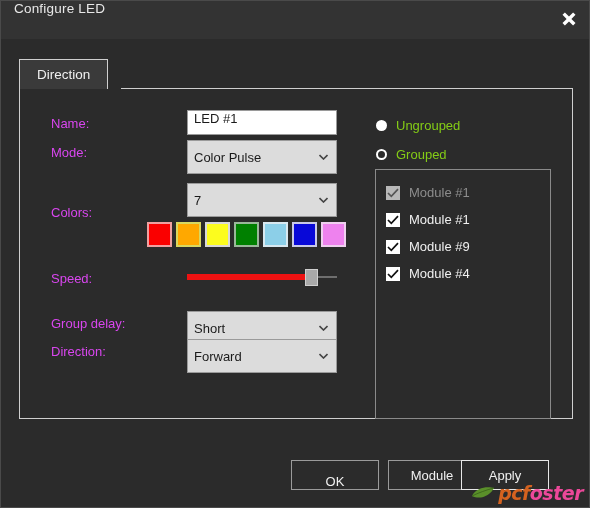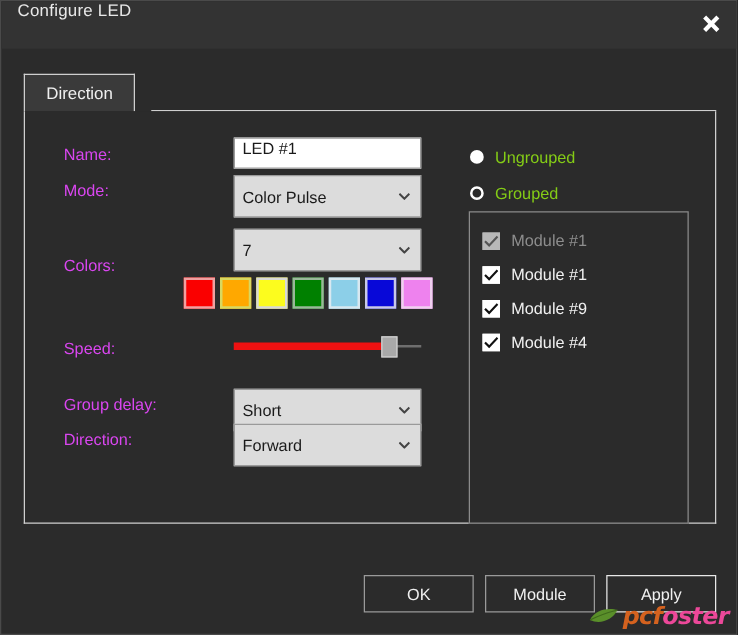--- a/index.html
+++ b/index.html
@@ -385,27 +385,27 @@
       <div class="module-row">
         <span class="cb enabled">
           <svg width="12" height="10" viewBox="0 0 12 10">
             <path d="M1 5 L4.3 8.3 L11 1.2" stroke="#111111" stroke-width="1.7" fill="none"></path>
           </svg>
         </span>
         <span class="module-label enabled">Module #4</span>
       </div>
     </div>
 
-  <div class="dlg-btn" style="left:290px; top:459px;">
+  <div class="dlg-btn" style="left:290px; top:459px;align-items:flex-end;">
     <span>OK</span>
   </div>
   <div class="dlg-btn" style="left:387px; top:459px;">
     <span>Module</span>
   </div>
-  <div class="dlg-btn focused" style="left:484px; top:459px;">
+  <div class="dlg-btn focused" style="left:460px; top:459px;">
     <span>Apply</span>
   </div>
 
   <div id="watermark">
     <svg width="26" height="18" viewBox="0 0 26 18">
       <path d="M2 12 C6 3, 18 2, 24 4 C20 12, 10 16, 2 12 Z" fill="#5a8f2a"></path>
       <path d="M2 12 C8 9, 16 6, 24 4" stroke="#3f6a1c" stroke-width="1" fill="none"></path>
     </svg>
     <span id="wm-text"><span id="wm-a">pcf</span><span id="wm-b">oster</span></span>
   </div>

